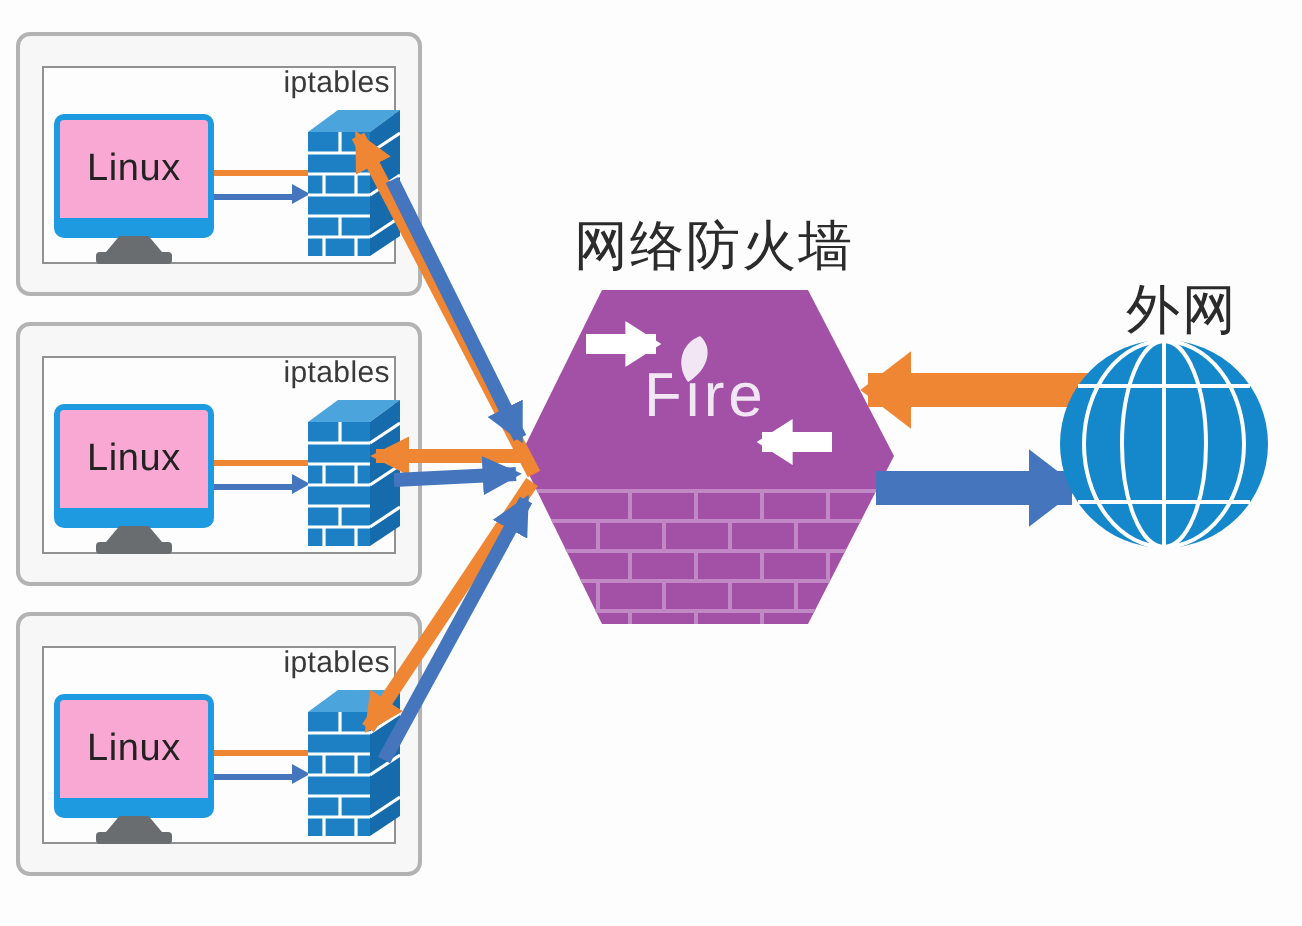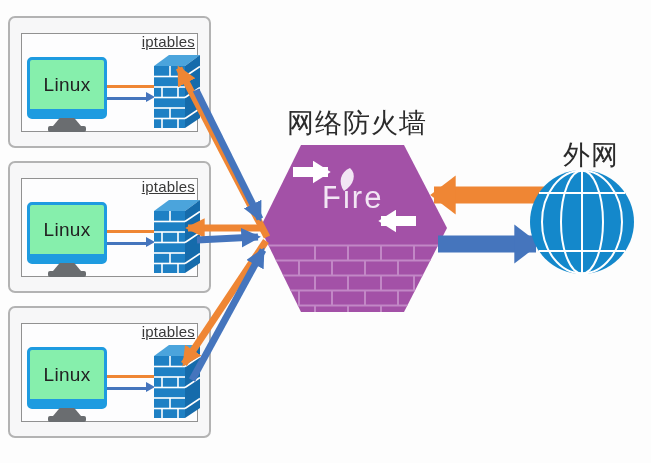--- a/index.html
+++ b/index.html
@@ -16,25 +16,25 @@
     background:#f7f7f8;border:2px solid #b3b3b3;border-radius:7px;
     box-sizing:border-box;
   }
   .host.h1{top:16px;} .host.h2{top:161px;} .host.h3{top:306px;}
   .host .inner{
     position:absolute;left:11px;top:15px;width:177px;height:99px;
     background:#fdfdfe;border:1.5px solid #919191;box-sizing:border-box;
   }
   .iptables-label{
     position:absolute;right:14px;top:15px;
-    font-size:15px;color:#3a3a3a;letter-spacing:.2px;text-decoration:underline;
+    font-size:15px;color:#3a3a3a;letter-spacing:.2px;
   }
   .monitor{
     position:absolute;left:17px;top:39px;width:80px;height:62px;
-    background:#86efac;border:3px solid #1e9be0;border-bottom:10px solid #1e9be0;
+    background:#f9a8d4;border:3px solid #1e9be0;border-bottom:10px solid #1e9be0;
     border-radius:5px;box-sizing:border-box;
     display:flex;align-items:center;justify-content:center;
   }
   .monitor .os{font-size:19px;color:#222;letter-spacing:.3px;}
   .stand-neck{
     position:absolute;left:43px;top:100px;width:28px;height:8px;background:#6a6d70;
     clip-path:polygon(24% 0,76% 0,100% 100%,0 100%);
   }
   .stand-base{
     position:absolute;left:38px;top:108px;width:38px;height:6px;background:#6a6d70;border-radius:2px;

